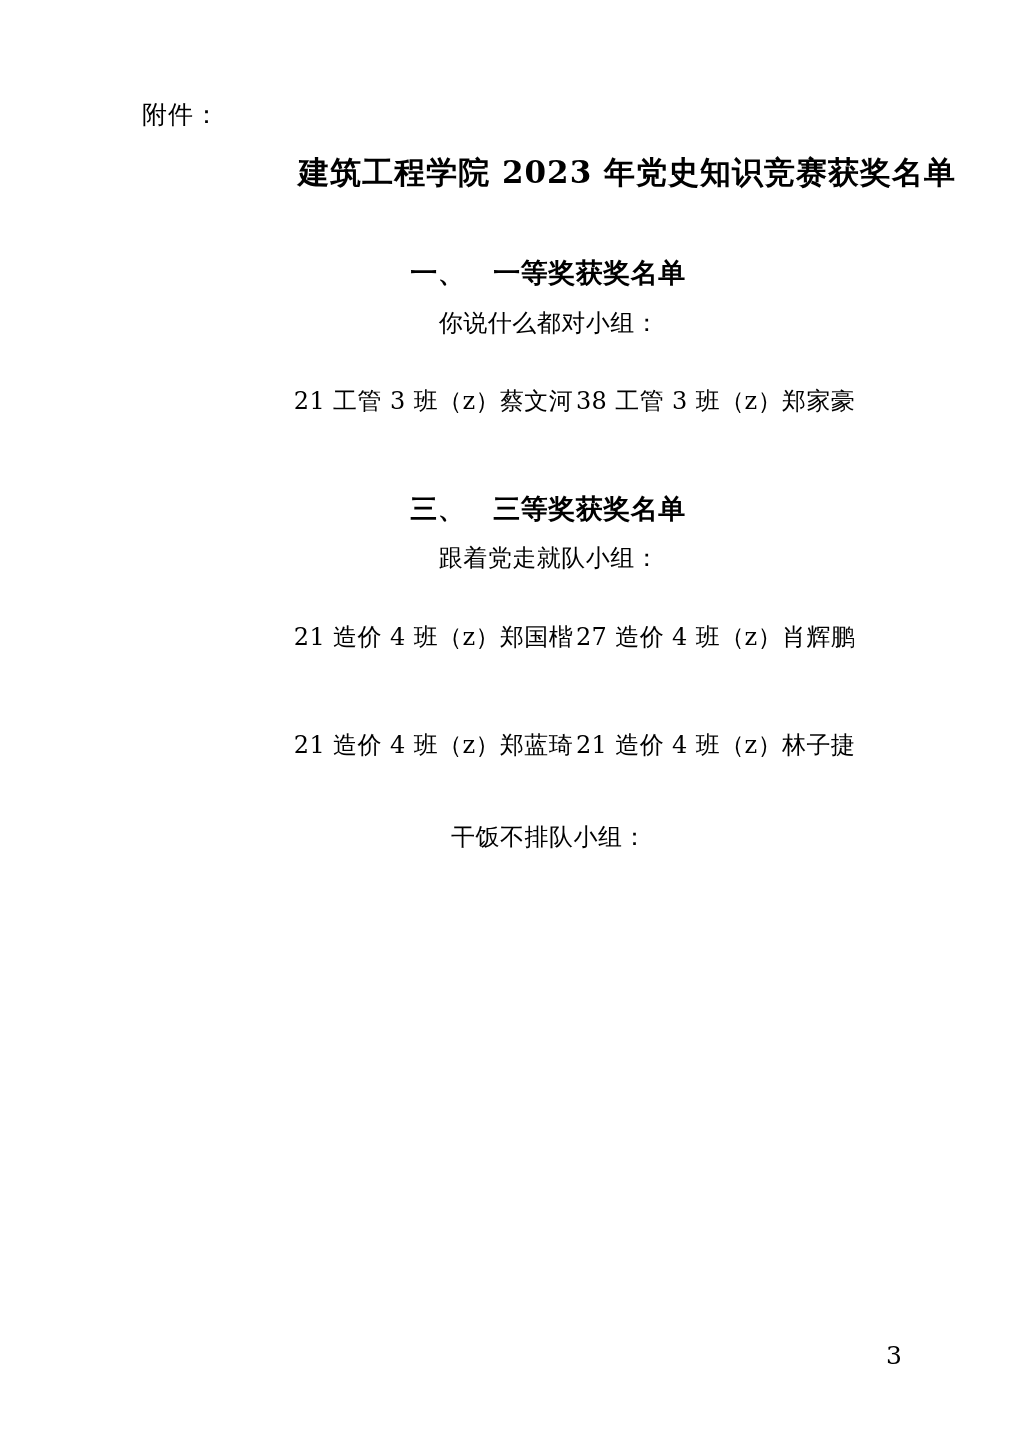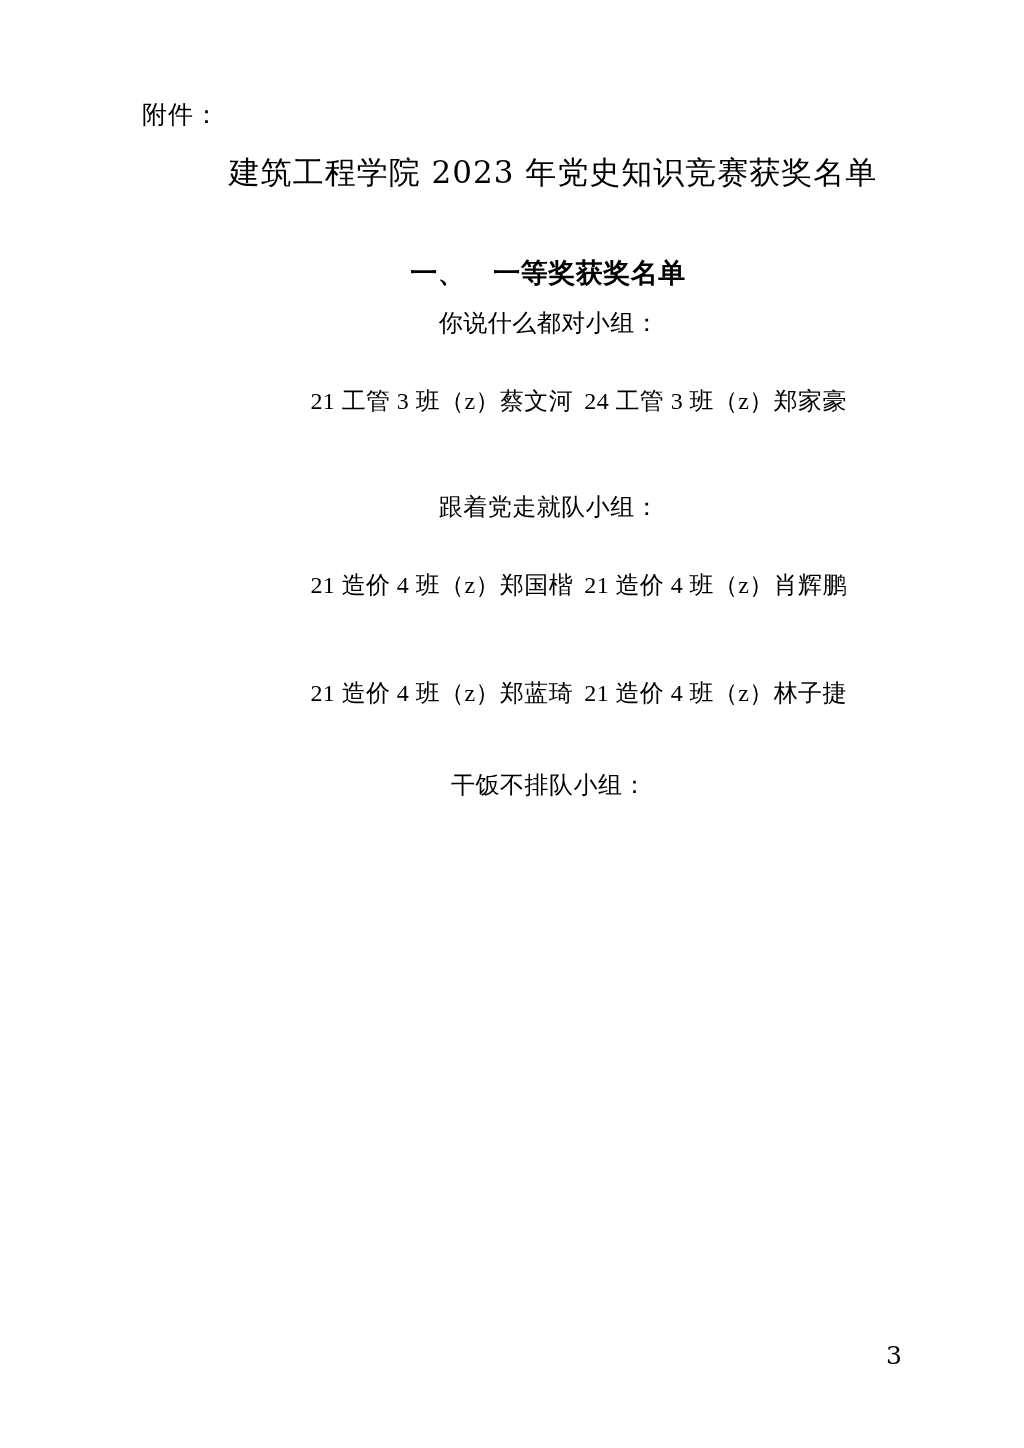--- a/index.html
+++ b/index.html
@@ -25,22 +25,22 @@
   }
   .attach-label {
     font-size: 25px;
     line-height: 1.2;
     letter-spacing: 1px;
     margin: 0 0 22px 2px;
     font-family: "DejaVu Serif", "Liberation Serif", serif;
   }
   .doc-title {
     font-size: 31px;
-    font-weight: normal;
-    text-align: center;
+    font-weight: bold;
+    text-align: right;
     letter-spacing: 1px;
     margin: 0 0 10px 0;
     padding-left: 10px;
     font-family: "DejaVu Serif", "Liberation Serif", serif;
   }
   .spacer-after-title {
     height: 52px;
   }
   .section {
     margin: 0;
@@ -65,21 +65,20 @@
   }
   .winner-row {
     font-size: 24px;
     line-height: 1.3;
     margin: 0 0 15px 2px;
     letter-spacing: 0.4px;
     white-space: pre;
   }
   .winner-row .cell {
     display: inline-block;
-    font-family: Liberation Serif, serif;
   }
   .winner-row .cell.first {
     width: 285px;
   }
   .section-gap {
     height: 14px;
   }
   .page-number {
     position: absolute;
     right: 122px;
@@ -98,33 +97,36 @@
   <div class="doc-title">建筑工程学院 2023 年党史知识竞赛获奖名单</div>
 
   <div class="spacer-after-title"></div>
 
   <div class="section">
     <div class="section-heading">
       <span class="num">一、</span><span>一等奖获奖名单</span>
     </div>
     <div class="group-name">你说什么都对小组：</div>
     <div class="winner-row">
-      <span class="cell first">21 工管 3 班（z）蔡文河</span><span class="cell">24 工管 3 班（z）郑家豪</span>
+      <span class="cell first">21 工管 3 班（z）蔡文河</span><span class="cell">38 工管 3 班（z）郑家豪</span>
     </div>
   </div>
 
   <div class="section-gap"></div>
 
 
   <div class="section-gap"></div>
 
   <div class="section">
+    <div class="section-heading">
+      <span class="num">三、</span><span>三等奖获奖名单</span>
+    </div>
     <div class="group-name">跟着党走就队小组：</div>
     <div class="winner-row">
-      <span class="cell first">21 造价 4 班（z）郑国楷</span><span class="cell">21 造价 4 班（z）肖辉鹏</span>
+      <span class="cell first">21 造价 4 班（z）郑国楷</span><span class="cell">27 造价 4 班（z）肖辉鹏</span>
     </div>
     <div class="winner-row">
       <span class="cell first">21 造价 4 班（z）郑蓝琦</span><span class="cell">21 造价 4 班（z）林子捷</span>
     </div>
   </div>
 
   <div class="section-gap"></div>
 
   <div class="section">
     <div class="group-name">干饭不排队小组：</div>

